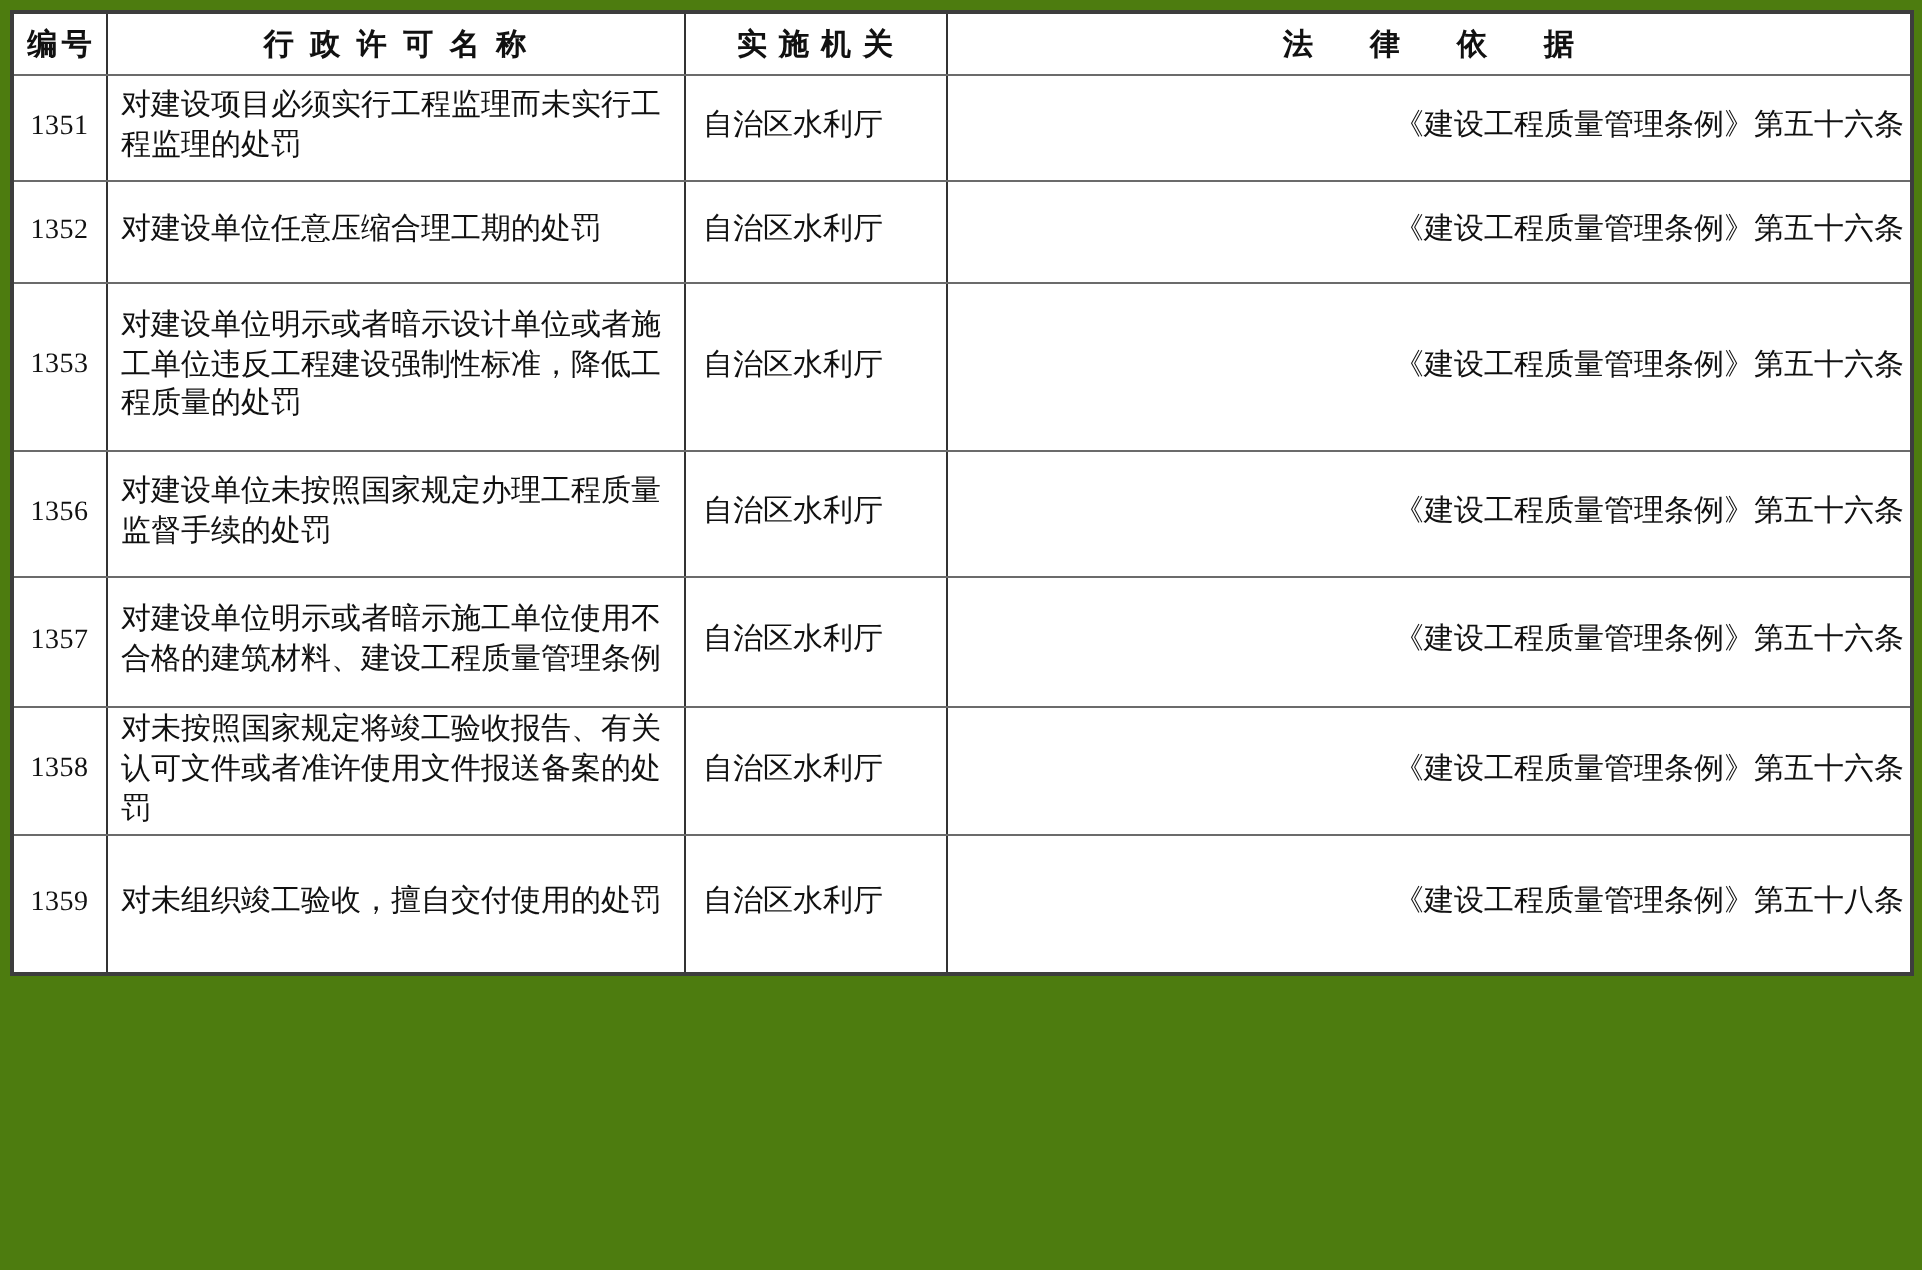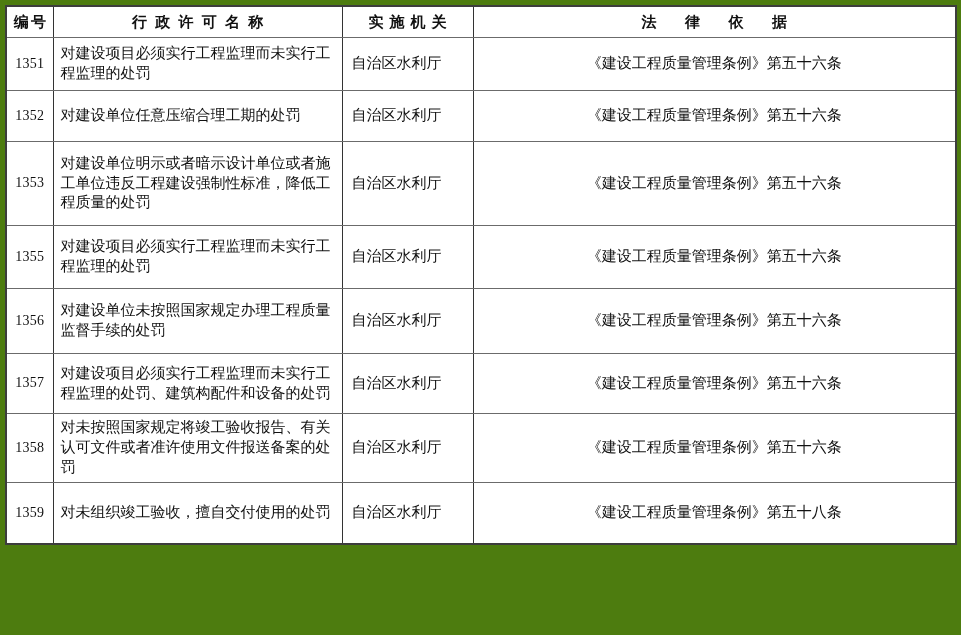--- a/index.html
+++ b/index.html
@@ -58,21 +58,21 @@
     line-height: 1.32;
     padding: 2px 3px;
   }
   td.cell-id {
     text-align: center;
     font-size: 14px;
     letter-spacing: 0.02em;
   }
   td.cell-name   { padding-left: 7px;  padding-right: 2px; text-align: left; }
   td.cell-agency { padding-left: 9px;  text-align: left; white-space: nowrap; }
-  td.cell-basis  { padding-left: 3px;  text-align: center; white-space: nowrap; }
+  td.cell-basis  { padding-left: 3px;  text-align: right; white-space: nowrap; }
 
   
   tbody tr:nth-child(1)  { height: 53px; margin-top: 24px; }
   tbody tr:nth-child(2)  { height: 51px; border-radius: 21px; }
   tbody tr:nth-child(3)  { height: 84px; }
   tbody tr:nth-child(4)  { height: 63px; }
   tbody tr:nth-child(5)  { height: 65px; }
   tbody tr:nth-child(6)  { height: 60px; }
   tbody tr:nth-child(7)  { height: 69px; }
   tbody tr:nth-child(8)  { height: 61px; }
@@ -111,34 +111,28 @@
           <td class="cell-agency">自治区水利厅</td>
           <td class="cell-basis">《建设工程质量管理条例》第五十六条</td>
         </tr>
         <tr>
           <td class="cell-id">1353</td>
           <td class="cell-name">对建设单位明示或者暗示设计单位或者施工单位违反工程建设强制性标准，降低工程质量的处罚</td>
           <td class="cell-agency">自治区水利厅</td>
           <td class="cell-basis">《建设工程质量管理条例》第五十六条</td>
         </tr>
         <tr>
-          <td class="cell-id">1355</td>
-          <td class="cell-name">对建设项目必须实行工程监理而未实行工程监理的处罚</td>
-          <td class="cell-agency">自治区水利厅</td>
-          <td class="cell-basis">《建设工程质量管理条例》第五十六条</td>
-        </tr>
-        <tr>
           <td class="cell-id">1356</td>
           <td class="cell-name">对建设单位未按照国家规定办理工程质量监督手续的处罚</td>
           <td class="cell-agency">自治区水利厅</td>
           <td class="cell-basis">《建设工程质量管理条例》第五十六条</td>
         </tr>
         <tr>
           <td class="cell-id">1357</td>
-          <td class="cell-name">对建设项目必须实行工程监理而未实行工程监理的处罚、建筑构配件和设备的处罚</td>
+          <td class="cell-name">对建设单位明示或者暗示施工单位使用不合格的建筑材料、建设工程质量管理条例</td>
           <td class="cell-agency">自治区水利厅</td>
           <td class="cell-basis">《建设工程质量管理条例》第五十六条</td>
         </tr>
         <tr>
           <td class="cell-id">1358</td>
           <td class="cell-name">对未按照国家规定将竣工验收报告、有关认可文件或者准许使用文件报送备案的处罚</td>
           <td class="cell-agency">自治区水利厅</td>
           <td class="cell-basis">《建设工程质量管理条例》第五十六条</td>
         </tr>
         <tr>

